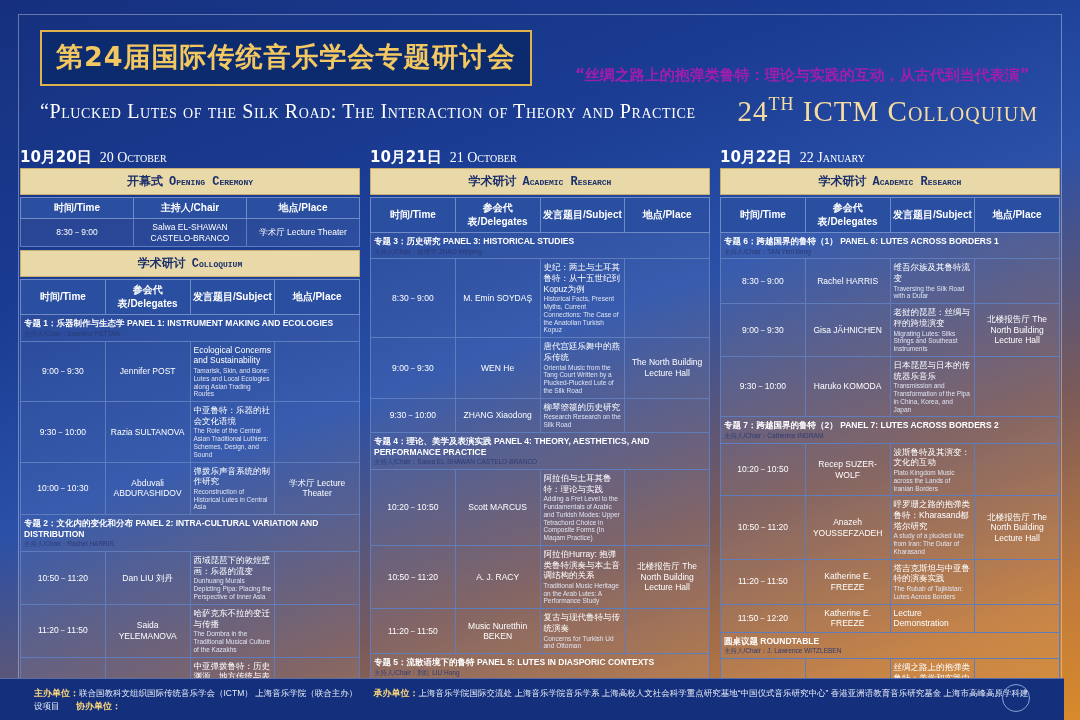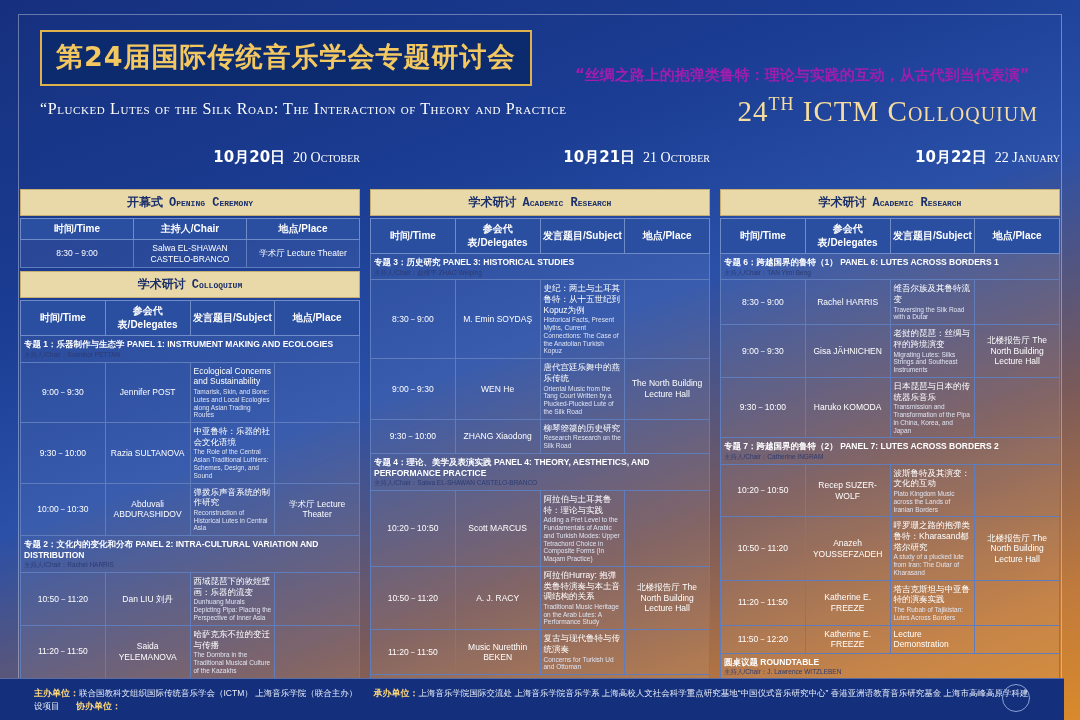--- a/index.html
+++ b/index.html
@@ -25,35 +25,35 @@
   }
   .subtitle-cn{
     position:absolute;left:575px;top:66px;
     font-size:15px;font-weight:bold;color:#a21caf;
     font-family:"DejaVu Sans","Liberation Sans",sans-serif;
     white-space:nowrap;
   }
   .title-en{
     margin-top:14px;
     font-family:"Liberation Serif","DejaVu Serif",serif;
-    font-size:16px;color:#fff;letter-spacing:.6px;
+    font-size:20px;color:#fff;letter-spacing:.6px;
     font-variant:small-caps;
   }
   .brand{
     position:absolute;right:42px;top:94px;
     font-family:"Liberation Serif","DejaVu Serif",serif;
     font-size:29px;color:#f6dca0;letter-spacing:1px;
     font-variant:small-caps;
   }
   .brand sup{font-size:18px;vertical-align:super;}
 
   
   .cols{position:absolute;left:20px;top:148px;right:20px;display:flex;gap:10px;}
   .col{flex:1 1 0;min-width:0;}
-  .daybar{text-align:right;margin-bottom:22px;}
+  .daybar{text-align:left;margin-bottom:1px;}
   .daybar .cn{font-size:15px;font-weight:bold;color:#fff;font-family:"DejaVu Sans","Liberation Sans",sans-serif;}
   .daybar .en{font-size:14px;color:#fff;font-family:"Liberation Serif","DejaVu Serif",serif;font-variant:small-caps;margin-left:8px;}
 
   .band{
     background:#e9d9a8;color:#1b2f6b;
     text-align:center;font-weight:bold;font-size:12px;
     padding:4px 2px;margin:0 0 2px 0;
     border:1px solid #c6ad72;
   }
   .band .en{font-family:Liberation Mono, monospace;font-variant:small-caps;margin-left:6px;}

